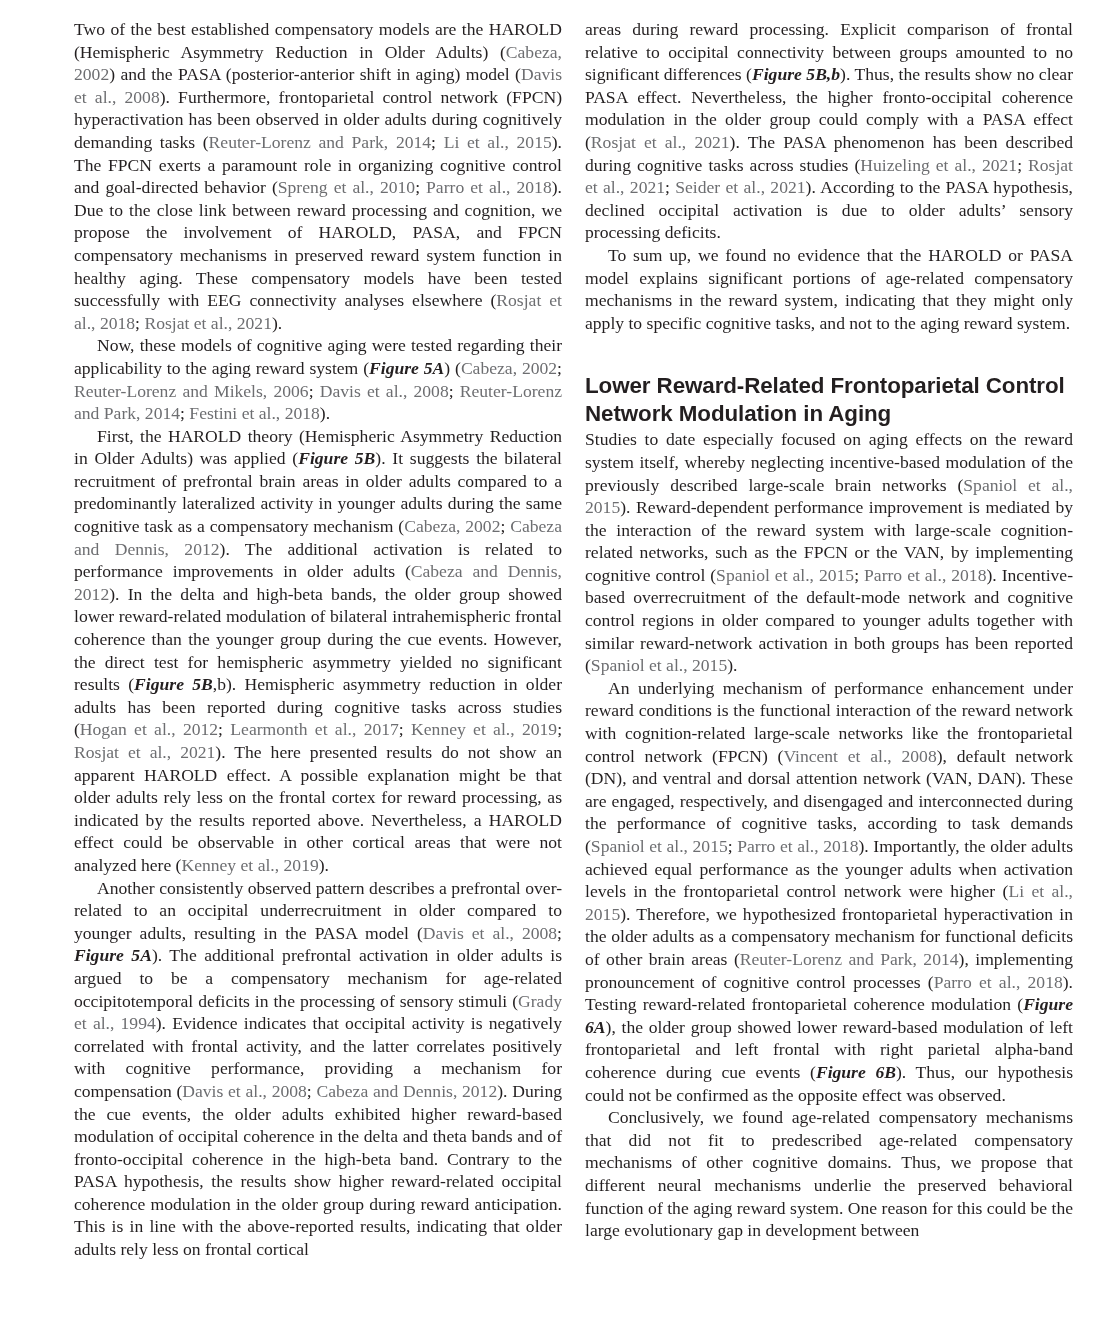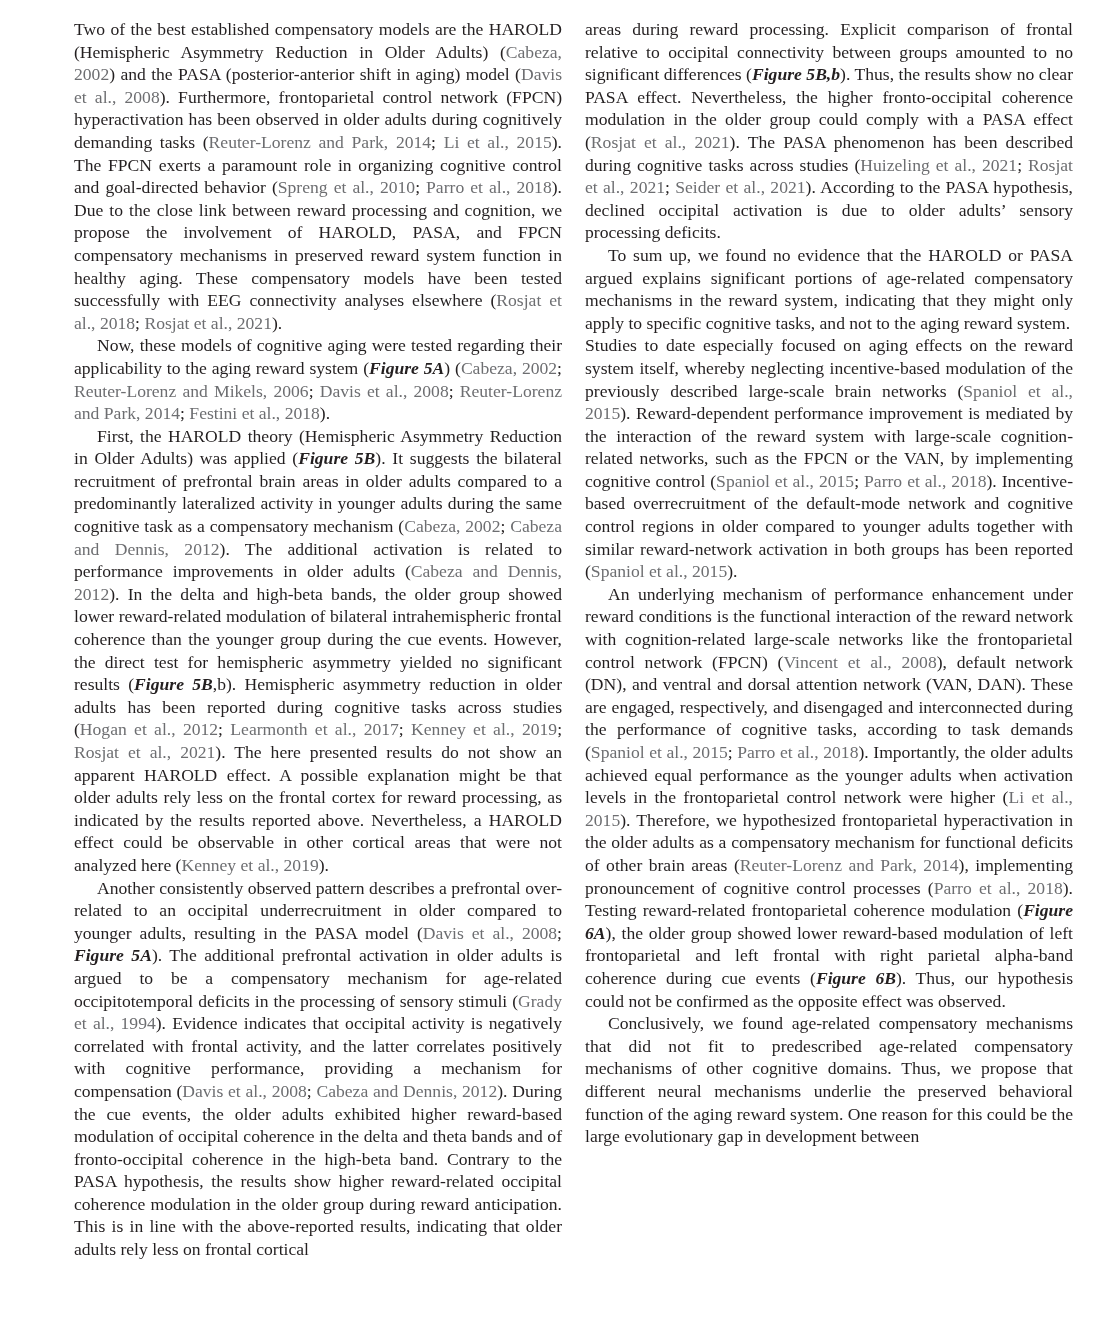--- a/index.html
+++ b/index.html
@@ -36,21 +36,22 @@
 <div class="page">
   <div class="col col-left" id="left-col">
       <p class="para"><span>Two of the best established compensatory models are the HAROLD (Hemispheric Asymmetry Reduction in Older Adults) (</span><span class="cite">Cabeza, 2002</span><span>) and the PASA (posterior-anterior shift in aging) model (</span><span class="cite">Davis et al., 2008</span><span>). Furthermore, frontoparietal control network (FPCN) hyperactivation has been observed in older adults during cognitively demanding tasks (</span><span class="cite">Reuter-Lorenz and Park, 2014</span><span>; </span><span class="cite">Li et al., 2015</span><span>). The FPCN exerts a paramount role in organizing cognitive control and goal-directed behavior (</span><span class="cite">Spreng et al., 2010</span><span>; </span><span class="cite">Parro et al., 2018</span><span>). Due to the close link between reward processing and cognition, we propose the involvement of HAROLD, PASA, and FPCN compensatory mechanisms in preserved reward system function in healthy aging. These compensatory models have been tested successfully with EEG connectivity analyses elsewhere (</span><span class="cite">Rosjat et al., 2018</span><span>; </span><span class="cite">Rosjat et al., 2021</span><span>).</span></p>
       <p class="para indent"><span>Now, these models of cognitive aging were tested regarding their applicability to the aging reward system (</span><span class="fig">Figure 5A</span><span>) (</span><span class="cite">Cabeza, 2002</span><span>; </span><span class="cite">Reuter-Lorenz and Mikels, 2006</span><span>; </span><span class="cite">Davis et al., 2008</span><span>; </span><span class="cite">Reuter-Lorenz and Park, 2014</span><span>; </span><span class="cite">Festini et al., 2018</span><span>).</span></p>
       <p class="para indent"><span>First, the HAROLD theory (Hemispheric Asymmetry Reduction in Older Adults) was applied (</span><span class="fig">Figure 5B</span><span>). It suggests the bilateral recruitment of prefrontal brain areas in older adults compared to a predominantly lateralized activity in younger adults during the same cognitive task as a compensatory mechanism (</span><span class="cite">Cabeza, 2002</span><span>; </span><span class="cite">Cabeza and Dennis, 2012</span><span>). The additional activation is related to performance improvements in older adults (</span><span class="cite">Cabeza and Dennis, 2012</span><span>). In the delta and high-beta bands, the older group showed lower reward-related modulation of bilateral intrahemispheric frontal coherence than the younger group during the cue events. However, the direct test for hemispheric asymmetry yielded no significant results (</span><span class="fig">Figure 5B</span><span>,b). Hemispheric asymmetry reduction in older adults has been reported during cognitive tasks across studies (</span><span class="cite">Hogan et al., 2012</span><span>; </span><span class="cite">Learmonth et al., 2017</span><span>; </span><span class="cite">Kenney et al., 2019</span><span>; </span><span class="cite">Rosjat et al., 2021</span><span>). The here presented results do not show an apparent HAROLD effect. A possible explanation might be that older adults rely less on the frontal cortex for reward processing, as indicated by the results reported above. Nevertheless, a HAROLD effect could be observable in other cortical areas that were not analyzed here (</span><span class="cite">Kenney et al., 2019</span><span>).</span></p>
       <p class="para indent"><span>Another consistently observed pattern describes a prefrontal over- related to an occipital underrecruitment in older compared to younger adults, resulting in the PASA model (</span><span class="cite">Davis et al., 2008</span><span>; </span><span class="fig">Figure 5A</span><span>). The additional prefrontal activation in older adults is argued to be a compensatory mechanism for age-related occipitotemporal deficits in the processing of sensory stimuli (</span><span class="cite">Grady et al., 1994</span><span>). Evidence indicates that occipital activity is negatively correlated with frontal activity, and the latter correlates positively with cognitive performance, providing a mechanism for compensation (</span><span class="cite">Davis et al., 2008</span><span>; </span><span class="cite">Cabeza and Dennis, 2012</span><span>). During the cue events, the older adults exhibited higher reward-based modulation of occipital coherence in the delta and theta bands and of fronto-occipital coherence in the high-beta band. Contrary to the PASA hypothesis, the results show higher reward-related occipital coherence modulation in the older group during reward anticipation. This is in line with the above-reported results, indicating that older adults rely less on frontal cortical</span></p>
     </div>
   <div class="col col-right">
     <div id="right-before">
         <p class="para"><span>areas during reward processing. Explicit comparison of frontal relative to occipital connectivity between groups amounted to no significant differences (</span><span class="fig">Figure 5B,b</span><span>). Thus, the results show no clear PASA effect. Nevertheless, the higher fronto-occipital coherence modulation in the older group could comply with a PASA effect (</span><span class="cite">Rosjat et al., 2021</span><span>). The PASA phenomenon has been described during cognitive tasks across studies (</span><span class="cite">Huizeling et al., 2021</span><span>; </span><span class="cite">Rosjat et al., 2021</span><span>; </span><span class="cite">Seider et al., 2021</span><span>). According to the PASA hypothesis, declined occipital activation is due to older adults’ sensory processing deficits.</span></p>
-        <p class="para indent"><span>To sum up, we found no evidence that the HAROLD or PASA argued explains significant portions of age-related compensatory mechanisms in the reward system, indicating that they might only apply to specific cognitive tasks, and not to the aging reward system.</span></p>
+        <p class="para indent"><span>To sum up, we found no evidence that the HAROLD or PASA model explains significant portions of age-related compensatory mechanisms in the reward system, indicating that they might only apply to specific cognitive tasks, and not to the aging reward system.</span></p>
       </div>
+    <h2 class="section-heading">Lower Reward-Related Frontoparietal Control Network Modulation in Aging</h2>
     <div id="right-after">
         <p class="para"><span>Studies to date especially focused on aging effects on the reward system itself, whereby neglecting incentive-based modulation of the previously described large-scale brain networks (</span><span class="cite">Spaniol et al., 2015</span><span>). Reward-dependent performance improvement is mediated by the interaction of the reward system with large-scale cognition-related networks, such as the FPCN or the VAN, by implementing cognitive control (</span><span class="cite">Spaniol et al., 2015</span><span>; </span><span class="cite">Parro et al., 2018</span><span>). Incentive-based overrecruitment of the default-mode network and cognitive control regions in older compared to younger adults together with similar reward-network activation in both groups has been reported (</span><span class="cite">Spaniol et al., 2015</span><span>).</span></p>
         <p class="para indent"><span>An underlying mechanism of performance enhancement under reward conditions is the functional interaction of the reward network with cognition-related large-scale networks like the frontoparietal control network (FPCN) (</span><span class="cite">Vincent et al., 2008</span><span>), default network (DN), and ventral and dorsal attention network (VAN, DAN). These are engaged, respectively, and disengaged and interconnected during the performance of cognitive tasks, according to task demands (</span><span class="cite">Spaniol et al., 2015</span><span>; </span><span class="cite">Parro et al., 2018</span><span>). Importantly, the older adults achieved equal performance as the younger adults when activation levels in the frontoparietal control network were higher (</span><span class="cite">Li et al., 2015</span><span>). Therefore, we hypothesized frontoparietal hyperactivation in the older adults as a compensatory mechanism for functional deficits of other brain areas (</span><span class="cite">Reuter-Lorenz and Park, 2014</span><span>), implementing pronouncement of cognitive control processes (</span><span class="cite">Parro et al., 2018</span><span>). Testing reward-related frontoparietal coherence modulation (</span><span class="fig">Figure 6A</span><span>), the older group showed lower reward-based modulation of left frontoparietal and left frontal with right parietal alpha-band coherence during cue events (</span><span class="fig">Figure 6B</span><span>). Thus, our hypothesis could not be confirmed as the opposite effect was observed.</span></p>
         <p class="para indent"><span>Conclusively, we found age-related compensatory mechanisms that did not fit to predescribed age-related compensatory mechanisms of other cognitive domains. Thus, we propose that different neural mechanisms underlie the preserved behavioral function of the aging reward system. One reason for this could be the large evolutionary gap in development between</span></p>
       </div>
   </div>
 </div>
 
 </body></html>

